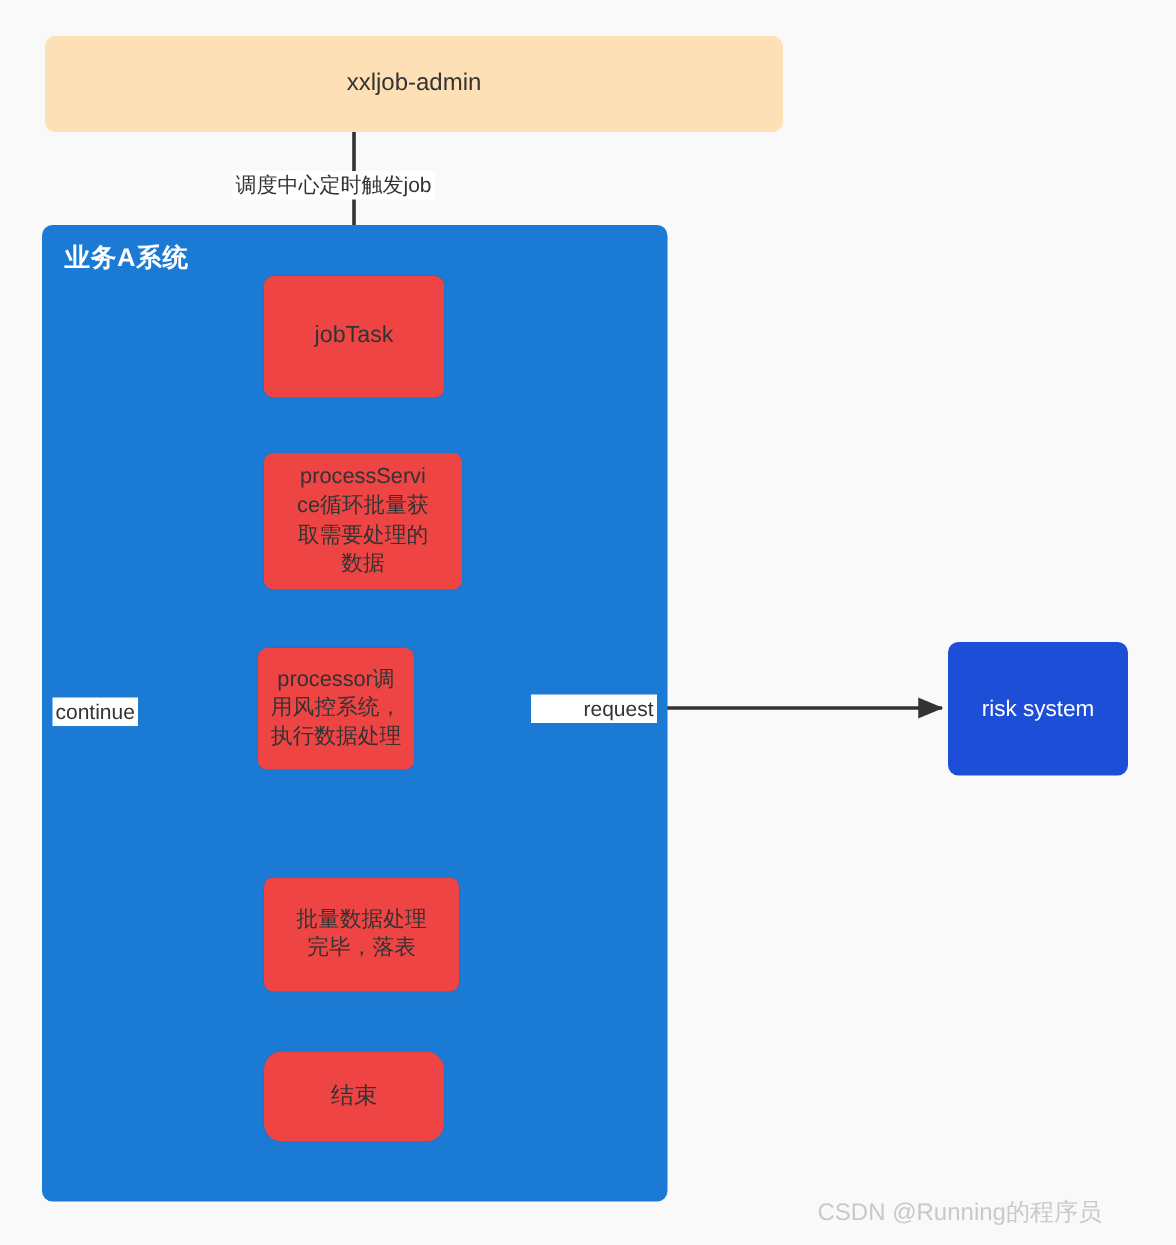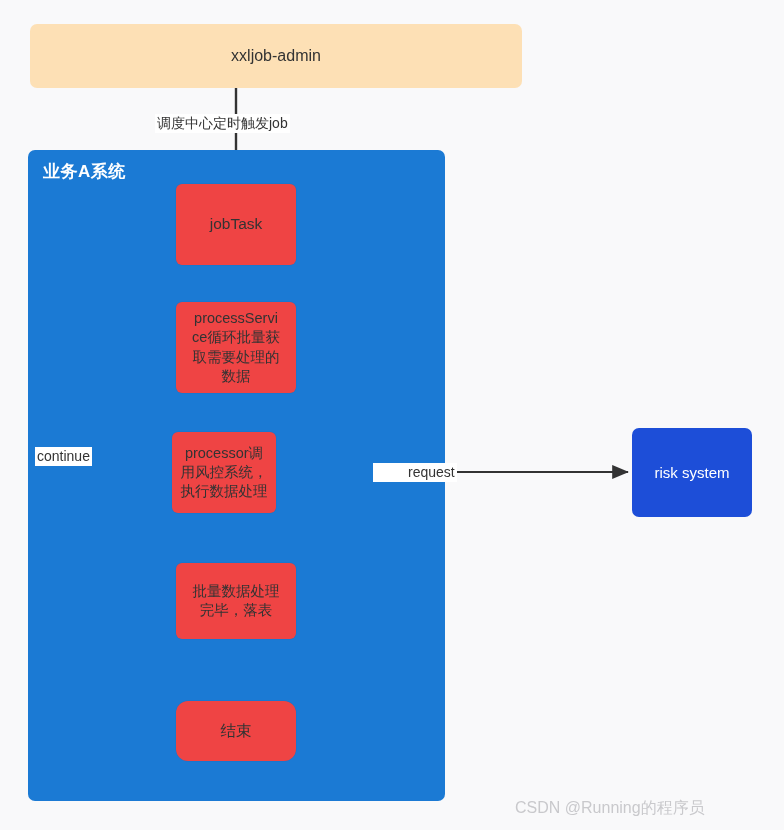--- a/index.html
+++ b/index.html
@@ -93,35 +93,35 @@
     left: 176px;
     top: 184px;
     width: 120px;
     height: 81px;
     font-size: 15.5px;
   }
 
   .node-processservice {
     left: 176px;
     top: 302px;
-    width: 120px;
+    width: 132px;
     height: 91px;
   }
 
   .node-processor {
     left: 172px;
     top: 432px;
     width: 104px;
     height: 81px;
   }
 
   .node-batchdone {
     left: 176px;
-    top: 563px;
-    width: 120px;
+    top: 585px;
+    width: 130px;
     height: 76px;
   }
 
   .node-end {
     left: 176px;
     top: 701px;
     width: 120px;
     height: 60px;
     font-size: 15.5px;
     border-radius: 12px;
@@ -148,34 +148,34 @@
     white-space: nowrap;
     line-height: 1.2;
   }
 
   .label-trigger {
     left: 155px;
     top: 114px;
   }
 
   .label-request {
-    left: 373px;
+    left: 354px;
     top: 463px;
     padding-left: 35px;
   }
 
   .label-continue {
     left: 35px;
-    top: 447px;
+    top: 465px;
   }
 
   
   .watermark {
     position: absolute;
-    left: 515px;
+    left: 545px;
     top: 798px;
     color: #c9c9cc;
     font-size: 16px;
     white-space: nowrap;
   }
 </style>
 </head>
 <body>
 
 <div id="canvas">

